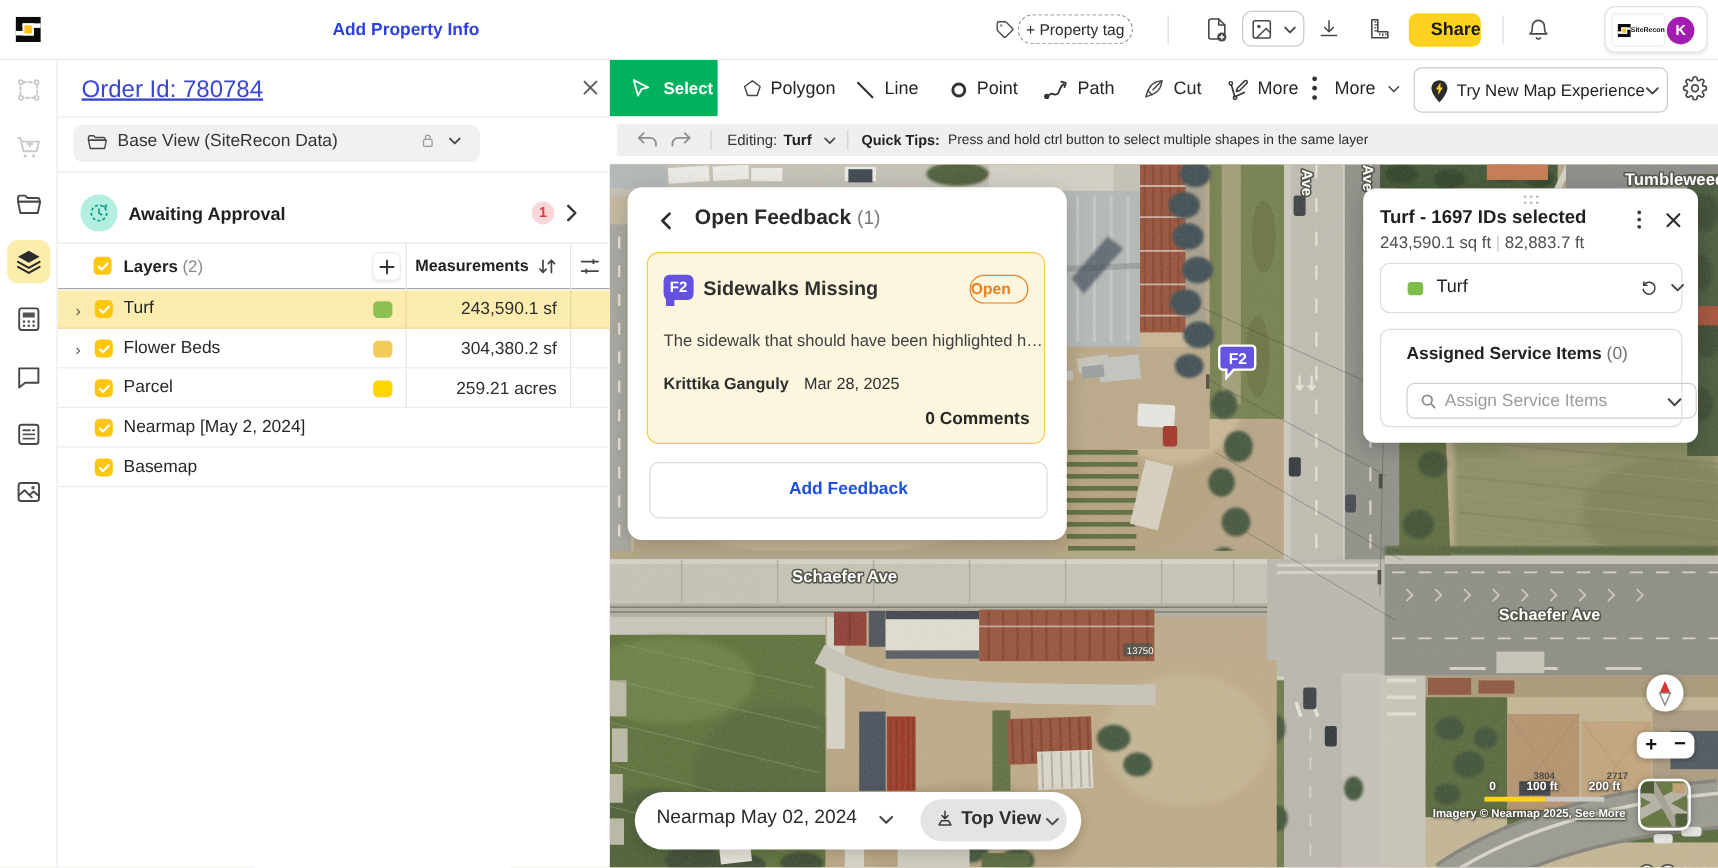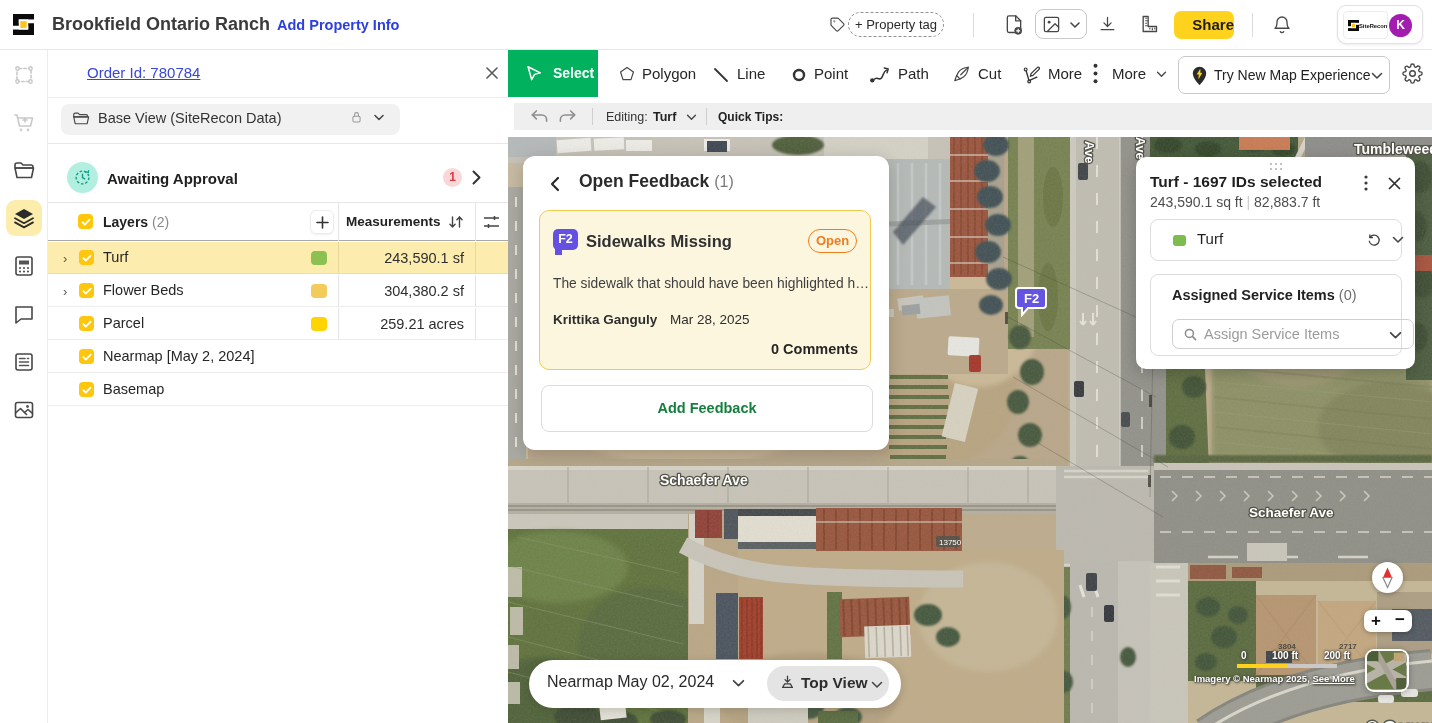--- a/index.html
+++ b/index.html
@@ -19,21 +19,21 @@
 #acct{left:1337px;top:5px;width:86px;height:39px;border:1px solid #e2e2e2;border-radius:9px;background:#fff;box-shadow:0 1px 3px rgba(0,0,0,.08);}
 #acct .mini{position:absolute;left:5px;top:5px;width:45px;height:28px;border:1px solid #ececec;border-radius:4px;}
 #acct .kav{position:absolute;left:51px;top:1px;width:23px;height:23px;border-radius:50%;background:#a21caf;color:#fff;font-size:12px;font-weight:700;text-align:center;line-height:23px;margin-top:7px;}
 
 #rail{left:0;top:50px;width:48px;height:673px;background:#fff;border-right:1px solid #ececec;z-index:25;}
 .railico{position:absolute;left:12px;width:24px;height:24px;}
 #layerbg{position:absolute;left:6px;top:150px;width:36px;height:36px;background:#fdedad;border-radius:9px;}
 
 #lpanel{left:48px;top:50px;width:460px;height:673px;background:#fff;z-index:20;}
 #orderrow{left:0;top:0;width:460px;height:48px;border-bottom:1px solid #ececec;}
-#orderlink{left:20px;top:14px;font-size:15px;color:#3947d8;text-decoration:underline;margin-left:19px;}
+#orderlink{left:20px;top:14px;font-size:20px;color:#3947d8;text-decoration:underline;}
 #baseview{left:13px;top:54px;width:339px;height:31px;background:#f1f1f1;border-radius:8px;}
 #bvtext{left:50px;top:60px;font-size:14.5px;color:#333;}
 .hr{height:1px;background:#e8e8e8;}
 #awcirc{left:19px;top:112px;width:31px;height:31px;border-radius:50%;background:#b2efe1;}
 #awtext{left:59px;top:120px;font-size:15px;font-weight:700;color:#1f1f1f;}
 #awbadge{left:395px;top:118px;width:19px;height:19px;border-radius:50%;background:#f9d6d8;color:#dc3b42;font-size:12px;font-weight:700;text-align:center;line-height:19px;}
 
 #ltable{left:0;top:153px;width:460px;}
 .cb{position:absolute;width:15px;height:15px;background:#fec60c;border-radius:4px;}
 .cb svg{position:absolute;left:1.5px;top:1.5px;}
@@ -48,22 +48,22 @@
 #tb1{left:0;top:0;width:924px;height:47px;background:#fff;}
 #selbtn{left:0;top:0;width:90px;height:47px;background:#02b15d;color:#fff;font-size:14px;font-weight:700;}
 .tbitem{position:absolute;top:0;height:47px;font-size:15px;color:#262626;font-weight:500;}
 #tb2{left:0;top:47px;width:924px;height:40px;background:#fff;}
 #tb2bar{position:absolute;left:6px;top:6px;width:918px;height:27px;background:#efefef;}
 #mapbox{left:0;top:87px;width:924px;height:586px;overflow:hidden;background:#c1ae8d;}
 
 #fbpanel{left:15px;top:19px;width:366px;height:294px;background:#fff;border-radius:12px;box-shadow:0 4px 18px rgba(0,0,0,.18);z-index:10;}
 #fbcard{position:absolute;left:16px;top:54px;width:332px;height:160px;background:#fcf6df;border:1.5px solid #f2ca4e;border-radius:10px;}
 #f2badge{position:absolute;left:13px;top:18px;width:25px;height:21px;background:#6451e1;border-radius:5px;color:#fff;font-size:12.5px;font-weight:700;text-align:center;line-height:21px;}
-#openpill{position:absolute;right:13px;top:18px;width:49px;height:24px;border:1.5px solid #ee7d1e;border-radius:13px;color:#ee7d1e;font-size:13px;font-weight:700;text-align:center;line-height:21px;}
-#addfb{position:absolute;left:18px;top:229px;width:332px;height:47px;border:1px solid #dcdcdc;border-radius:8px;color:#15803d;font-size:14.5px;font-weight:700;text-align:center;line-height:45px;}
+#openpill{position:absolute;right:13px;top:18px;width:49px;height:24px;border:1.5px solid #ee7d1e;border-radius:13px;color:#ee7d1e;font-size:13px;font-weight:700;line-height:21px;}
+#addfb{position:absolute;left:18px;top:229px;width:332px;height:47px;border:1px solid #dcdcdc;border-radius:8px;color:#1d4ed8;font-size:14.5px;font-weight:700;text-align:center;line-height:45px;}
 
 #rpanel{left:628px;top:20px;width:279px;height:212px;background:#fff;border-radius:10px;box-shadow:0 4px 16px rgba(0,0,0,.2);z-index:10;}
 .rbox{position:absolute;left:14px;width:252px;border:1px solid #ddd;border-radius:8px;background:#fff;}
 
 #botpill{left:21px;top:523px;width:372px;height:48px;background:#fff;border-radius:24px;box-shadow:0 2px 10px rgba(0,0,0,.15);z-index:10;}
 #tvpill{position:absolute;left:238px;top:6px;width:122px;height:35px;background:#e4e4e4;border-radius:18px;}
 
 #f2marker{left:507px;top:148px;z-index:8;}
 #compass{left:864px;top:425px;width:31px;height:31px;background:#fff;border-radius:50%;box-shadow:0 1px 5px rgba(0,0,0,.3);z-index:8;}
 #zoomctl{left:856px;top:473px;width:48px;height:22px;background:#fff;border-radius:7px;box-shadow:0 1px 5px rgba(0,0,0,.3);z-index:8;font-weight:700;}
@@ -74,21 +74,20 @@
 <body>
 <div id="stage">
 <div class="abs" id="topbar">
   <svg class="abs" style="left:13px;top:14px" width="21" height="21" viewBox="0 0 20 20">
         <rect width="20" height="20" fill="#0b0b0b"></rect>
         <rect x="5.5" y="5.2" width="14.5" height="3.6" fill="#fff"></rect>
         <rect x="0" y="11.2" width="14.5" height="3.6" fill="#fff"></rect>
         <rect x="5.5" y="5.2" width="9" height="9.6" fill="#fff"></rect>
         <rect x="7" y="6.8" width="6" height="6.4" fill="#fcc419"></rect>
       </svg>
-  <div class="abs" id="title">Brookfield Ontario Ranch</div>
   <div class="abs" id="addprop">Add Property Info</div>
   <svg class="abs" style="left:829px;top:16px" width="17" height="17" viewBox="0 0 24 24">
         <path class="ico" stroke="#8a8a8a" d="M20.6 13.1l-7.5 7.5c-.8.8-2 .8-2.8 0l-6.9-6.9c-.4-.4-.6-.9-.6-1.4V5c0-1.1.9-2 2-2h7.3c.5 0 1 .2 1.4.6l7.1 7.1c.8.8.8 2.1 0 2.4z"></path>
         <circle cx="7.5" cy="7.5" r="1.5" fill="#8a8a8a"></circle>
       </svg>
   <div class="abs" id="ptag">+ Property tag</div>
   <div class="abs vdiv" style="left:973px;top:13px;height:24px"></div>
   <svg class="abs" style="left:1004px;top:14px" width="20" height="22" viewBox="0 0 24 26">
         <path class="ico" stroke-width="1.8" d="M14 2H6c-1.1 0-2 .9-2 2v16c0 1.1.9 2 2 2h12c1.1 0 2-.9 2-2V8z"></path>
         <path class="ico" stroke-width="1.8" d="M14 2v6h6"></path>
@@ -376,20 +375,21 @@
           <path d="M21 7H9a6 6 0 00-6 6v2" fill="none" stroke="#8f8f8f" stroke-width="2" stroke-linecap="round"></path>
         </svg>
     <div class="abs vdiv" style="left:84px;top:11px;height:17px;background:#cfcfcf"></div>
     <span class="abs" style="left:98px;top:13px;font-size:12.5px;color:#333">Editing:</span>
     <span class="abs" style="left:145px;top:13px;font-size:12.5px;font-weight:700;color:#222">Turf</span>
     <svg class="abs" style="left:178px;top:17px" width="11" height="7" viewBox="0 0 12 8">
           <path class="ico" d="M1.5 1.5L6 6l4.5-4.5"></path>
         </svg>
     <div class="abs vdiv" style="left:198px;top:11px;height:17px;background:#cfcfcf"></div>
     <span class="abs" style="left:210px;top:13px;font-size:12px;font-weight:700;color:#222">Quick Tips:</span>
+    <span class="abs" style="left:282px;top:13.5px;font-size:11.5px;color:#2c2c2c;white-space:nowrap">Press and hold ctrl button to select multiple shapes in the same layer</span>
   </div>
   <div class="abs" id="mapbox">
   <svg width="924" height="586" viewBox="0 0 924 586" style="position:absolute;left:0;top:0">
     <defs>
       <filter id="grain" x="0" y="0" width="100%" height="100%">
         <feTurbulence type="fractalNoise" baseFrequency="0.55" numOctaves="2" result="n"></feTurbulence>
         <feColorMatrix in="n" type="matrix" values="0 0 0 0 0.5 0 0 0 0 0.47 0 0 0 0 0.4 0 0 0 0.55 0"></feColorMatrix>
         <feComposite operator="in" in2="SourceGraphic"></feComposite>
       </filter>
       <filter id="soft">

